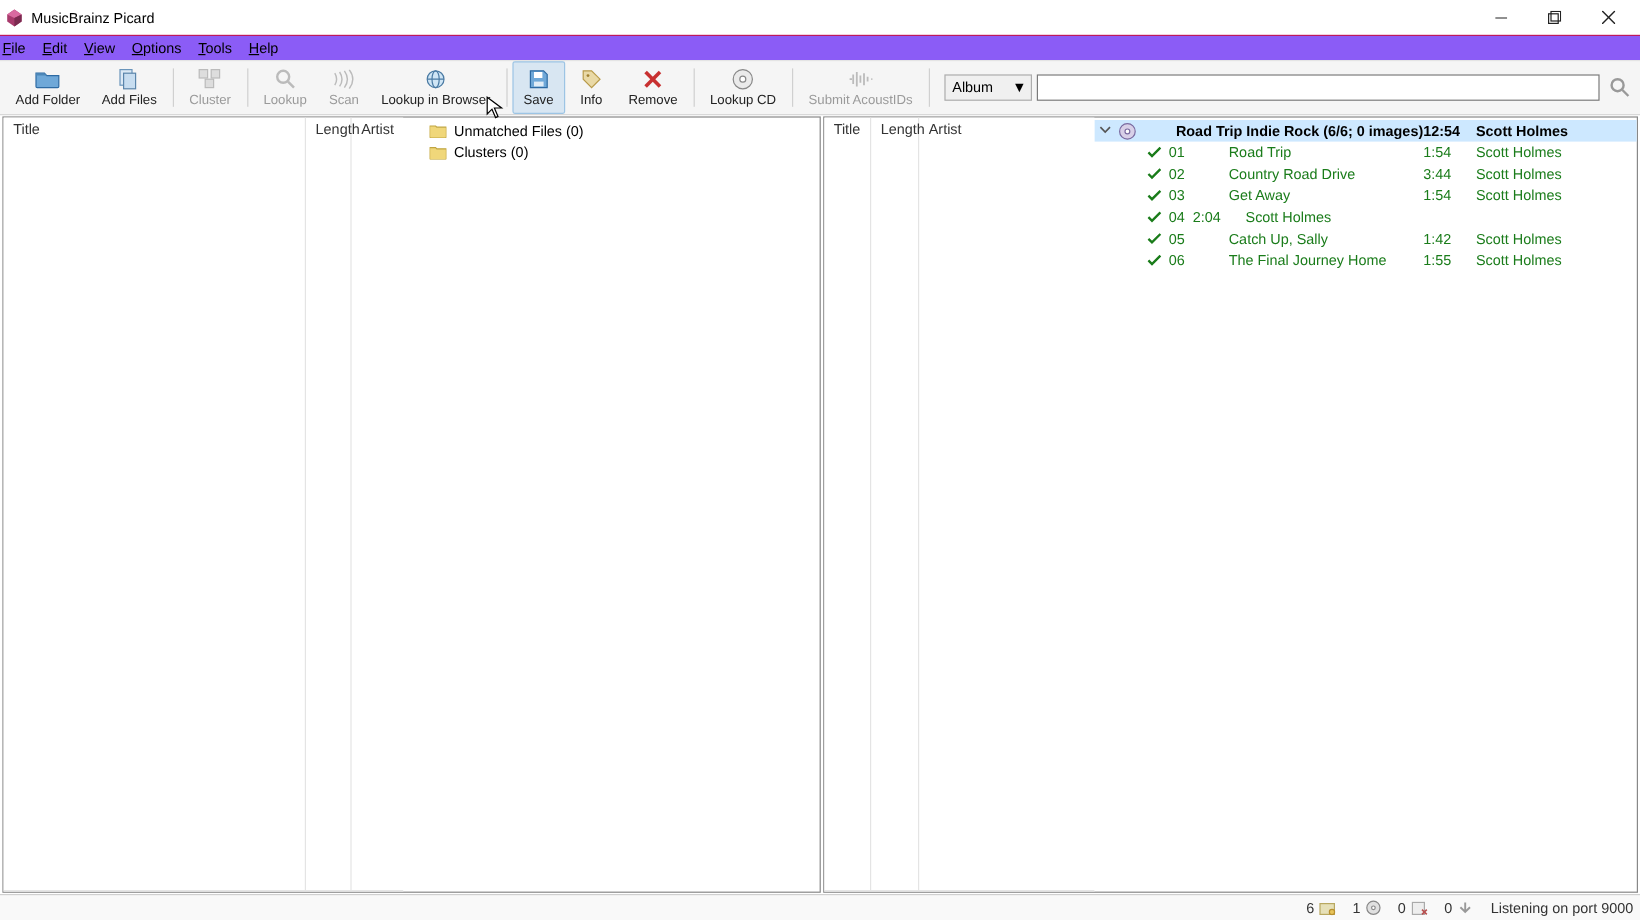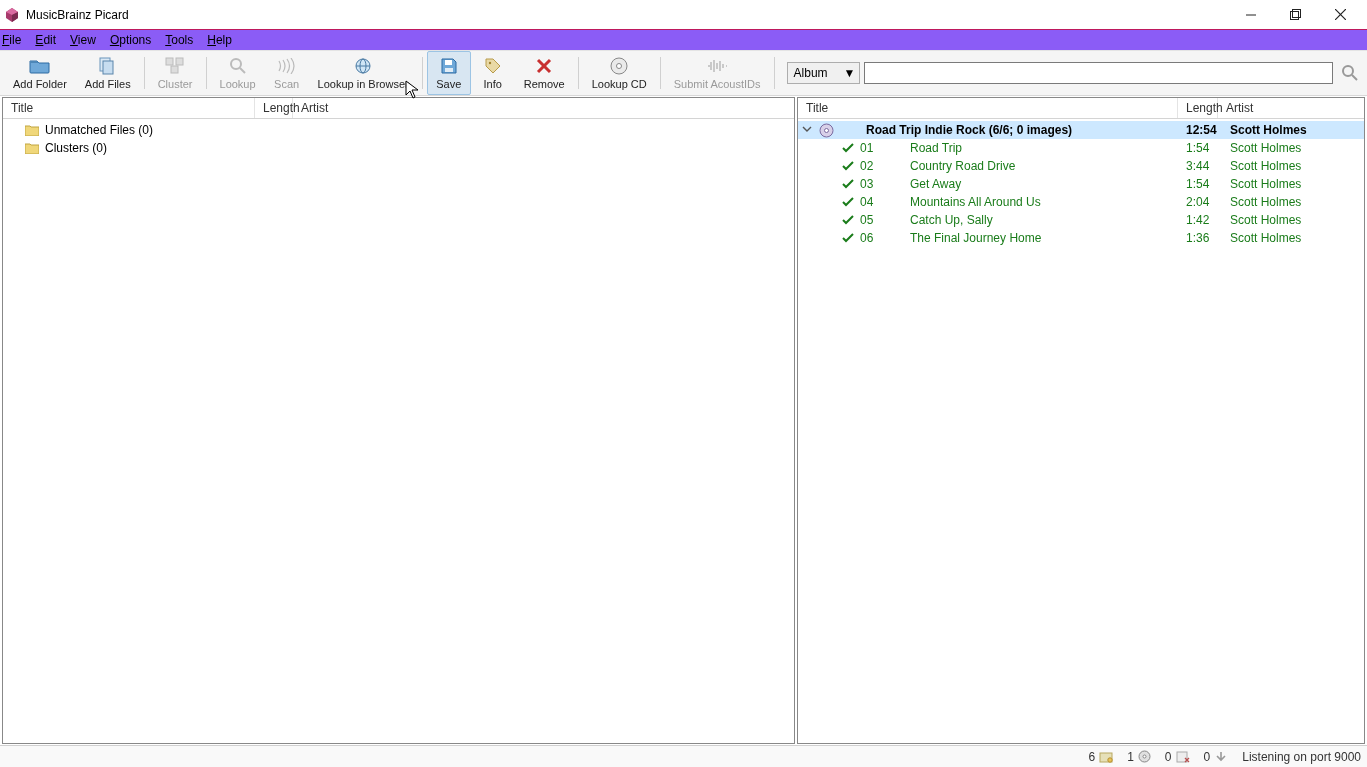--- a/index.html
+++ b/index.html
@@ -95,21 +95,21 @@
     font-size:12px;
     outline:none;
   }
   .search-btn {
     width: 26px; height:26px;
     display:flex;align-items:center;justify-content:center;
     color:#888;
   }
   
   .main { flex:1; display:flex; overflow:hidden; }
-  .pane { display:flex; flex-direction:column; background:#fff; }
+  .pane { display:flex; background:#fff; }
   .pane-left { width: 793px; border: 1px solid #888; margin:1px 1px 1px 2px;}
   .pane-right { flex:1; border: 1px solid #888; margin:1px 2px 1px 1px;}
   .cols-header {
     display:flex; background:#fff; border-bottom:1px solid #d4d4d4;
     font-size:12px; color:#333;
   }
   .cols-header .col {
     padding: 3px 8px;
     border-right: 1px solid #e4e4e4;
   }
@@ -420,21 +420,20 @@
             <span class="r-artist">Scott Holmes</span>
           </div>
           <div class="r-row track">
             <span class="track-indent"></span>
             <span class="trk-check">
               <svg width="12" height="10">
                 <path d="M1 5l3 3 7-7" fill="none" stroke="#1a7c1a" stroke-width="2"></path>
               </svg>
             </span>
             <span class="trk-num">04</span>
-            <span class="r-title">Mountains All Around Us</span>
             <span class="r-length">2:04</span>
             <span class="r-artist">Scott Holmes</span>
           </div>
           <div class="r-row track">
             <span class="track-indent"></span>
             <span class="trk-check">
               <svg width="12" height="10">
                 <path d="M1 5l3 3 7-7" fill="none" stroke="#1a7c1a" stroke-width="2"></path>
               </svg>
             </span>
@@ -445,21 +444,21 @@
           </div>
           <div class="r-row track">
             <span class="track-indent"></span>
             <span class="trk-check">
               <svg width="12" height="10">
                 <path d="M1 5l3 3 7-7" fill="none" stroke="#1a7c1a" stroke-width="2"></path>
               </svg>
             </span>
             <span class="trk-num">06</span>
             <span class="r-title">The Final Journey Home</span>
-            <span class="r-length">1:36</span>
+            <span class="r-length">1:55</span>
             <span class="r-artist">Scott Holmes</span>
           </div>
         </div>
     </div>
   </div>
 </div>
 
 <div class="statusbar">
   <div class="stat-item">
     <span>6</span>

